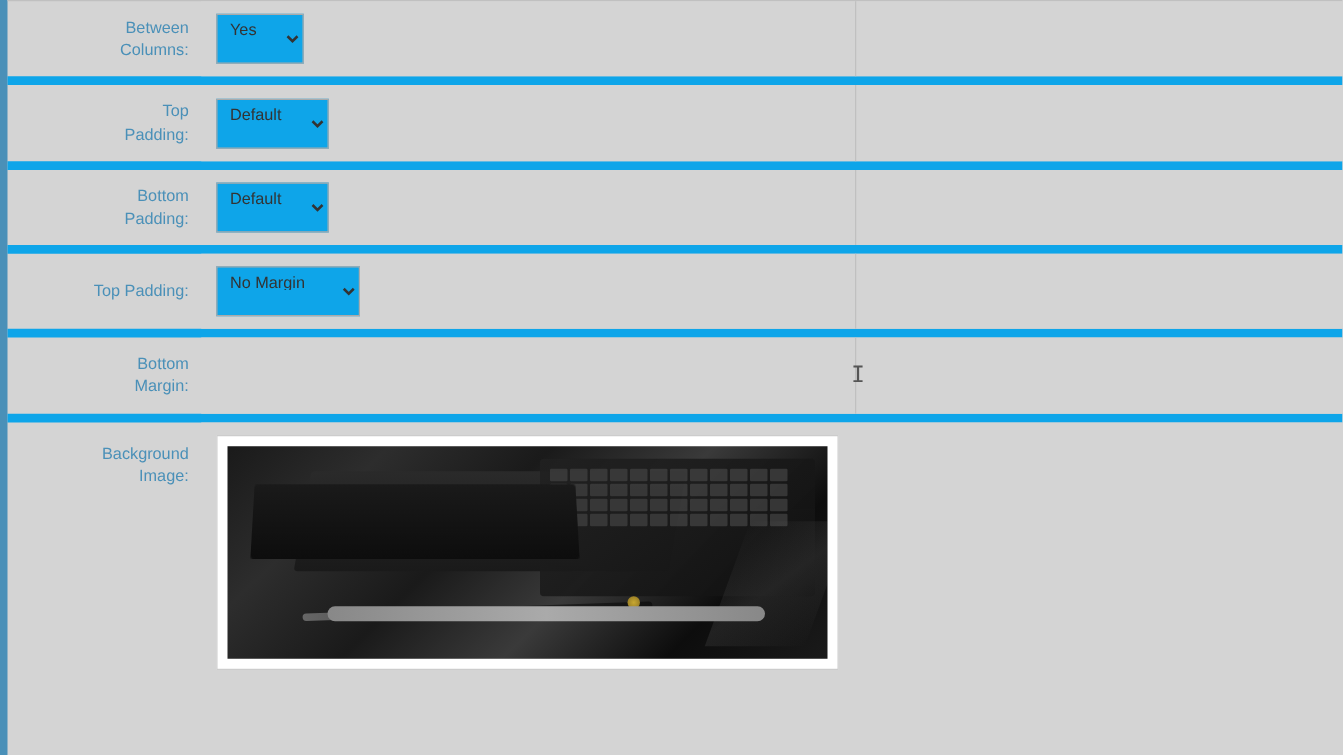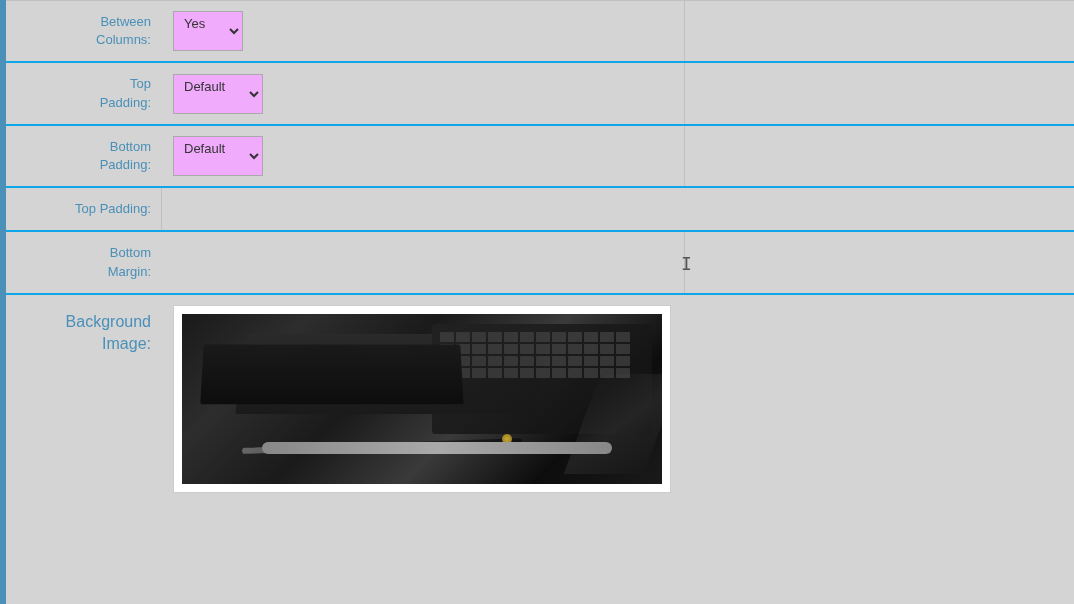--- a/index.html
+++ b/index.html
@@ -33,21 +33,21 @@
 
     .content-area {
       flex: 1;
       display: flex;
       flex-direction: column;
     }
 
     .form-row {
       display: flex;
       width: 100%;
-      border-bottom: 2px solid #0ea5e9;
+      border-bottom: 7px solid #0ea5e9;
     }
 
     .form-row:first-child {
       border-top: 1px solid #c0c0c0;
     }
 
     .label-cell {
       width: 155px;
       min-width: 155px;
       padding: 12px 10px 12px 0;
@@ -71,21 +71,21 @@
 
     .divider-cell {
       width: 390px;
       min-width: 390px;
       background-color: #d4d4d4;
       border-left: 1px solid #c0c0c0;
     }
 
     select {
       border: 1px solid #aaa;
-      background-color: #f0abfc;
+      background-color: #0ea5e9;
       padding: 3px 20px 20px 6px;
       font-size: 13px;
       color: #333;
       appearance: auto;
       -webkit-appearance: auto;
       cursor: pointer;
       height: 40px;
     }
 
     .extra-classes-row .input-cell {
@@ -97,21 +97,21 @@
       width: 100%;
       min-height: 200px;
     }
 
     .bg-image-label-cell {
       width: 155px;
       min-width: 155px;
       padding: 12px 10px 12px 0;
       text-align: right;
       color: #4a90b8;
-      font-size: 16px;
+      font-size: 13px;
       line-height: 1.4;
       display: flex;
       align-items: flex-start;
       justify-content: flex-end;
       padding-top: 16px;
     }
 
     .bg-image-content-cell {
       flex: 1;
       padding: 10px 12px;
@@ -213,20 +213,27 @@
           <option>Large</option>
         </select>
       </div>
       <div class="divider-cell"></div>
     </div>
 
     <div class="form-row">
       <div class="label-cell">
         <span>Top Padding:</span>
       </div>
+      <div class="input-cell">
+        <select>
+          <option>No Margin</option>
+          <option>Add Margin</option>
+          <option>Default</option>
+        </select>
+      </div>
       <div class="divider-cell"></div>
     </div>
 
     <div class="form-row">
       <div class="label-cell">
         <span>Bottom<br>Margin:</span>
       </div>
       <div class="input-cell" style="position:relative;">
         <span style="position:absolute; left:520px; top:50%; transform:translateY(-50%); font-size:18px; color:#555; font-family:monospace;">I</span>
       </div>

